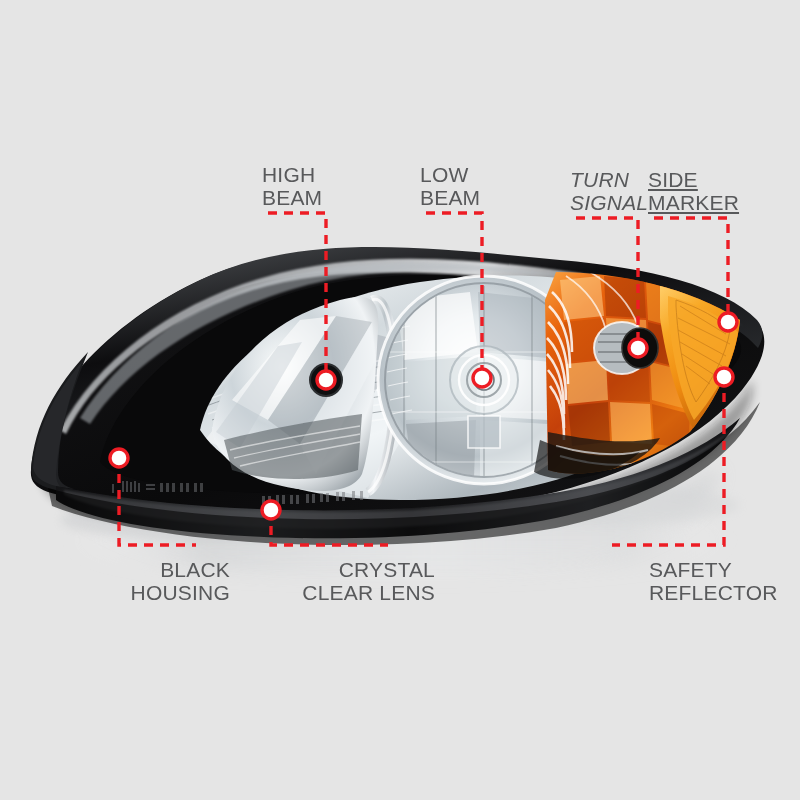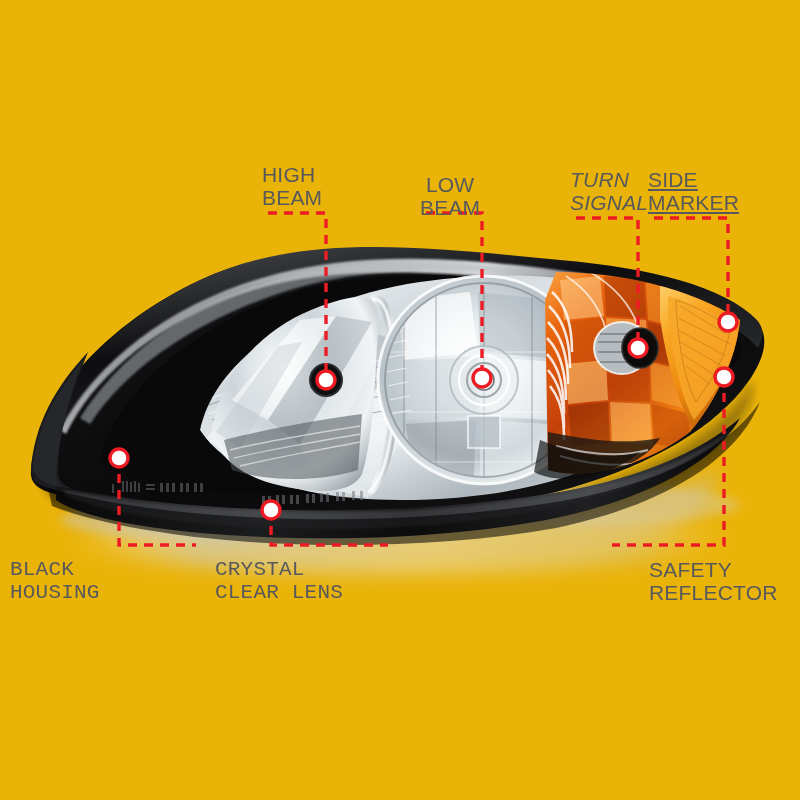--- a/index.html
+++ b/index.html
@@ -8,21 +8,21 @@
     padding: 0;
     background: #ffffff;
   }
   body {
     font-family: "Liberation Sans", sans-serif;
   }
   #stage {
     position: relative;
     width: 800px;
     height: 800px;
-    background: #eab308;
+    background: #e5e5e5;
     overflow: hidden;
   }
   #diagram-svg {
     position: absolute;
     left: 0;
     top: 0;
     width: 800px;
     height: 800px;
     display: block;
   }
@@ -31,21 +31,21 @@
     color: #58595b;
     font-family: "Liberation Sans", sans-serif;
     font-size: 21px;
     line-height: 23px;
     letter-spacing: 0.2px;
     white-space: pre-line;
     text-transform: uppercase;
     -webkit-font-smoothing: antialiased;
   }
   .cl-left   { text-align: left; }
-  .cl-center { text-align: left; font-family: Liberation Mono, monospace; }
+  .cl-center { text-align: right; }
 </style>
 </head>
 <body>
 
 <div id="stage">
 
   <svg id="diagram-svg" viewBox="0 0 800 800">
     <defs>
 
       <linearGradient id="gHousing" x1="0" y1="0" x2="1" y2="1">
@@ -481,21 +481,21 @@
         <g>
           <circle cx="724" cy="377" r="9" fill="#ffffff" stroke="#ed1c24" stroke-width="3.4"></circle>
         </g>
       </g>
 
   </svg>
 
   <div id="label-layer">
       <div class="callout-label cl-left" style="left: 262px; top: 163px;">HIGH
 BEAM</div>
-      <div class="callout-label cl-left" style="left: 420px; top: 173px; text-align: center;">LOW
+      <div class="callout-label cl-left" style="left: 420px; top: 163px;">LOW
 BEAM</div>
       <div class="callout-label cl-left" style="left: 570px; top: 168px; font-style: italic;">TURN
 SIGNAL</div>
       <div class="callout-label cl-left" style="left: 648px; top: 168px; text-decoration: underline;">SIDE
 MARKER</div>
       <div class="callout-label cl-center" style="left: 10px; top: 558px; width: 220px;">BLACK
 HOUSING</div>
       <div class="callout-label cl-center" style="left: 215px; top: 558px; width: 220px;">CRYSTAL
 CLEAR LENS</div>
       <div class="callout-label cl-left" style="left: 617px; top: 558px; margin-left: 32px;">SAFETY

